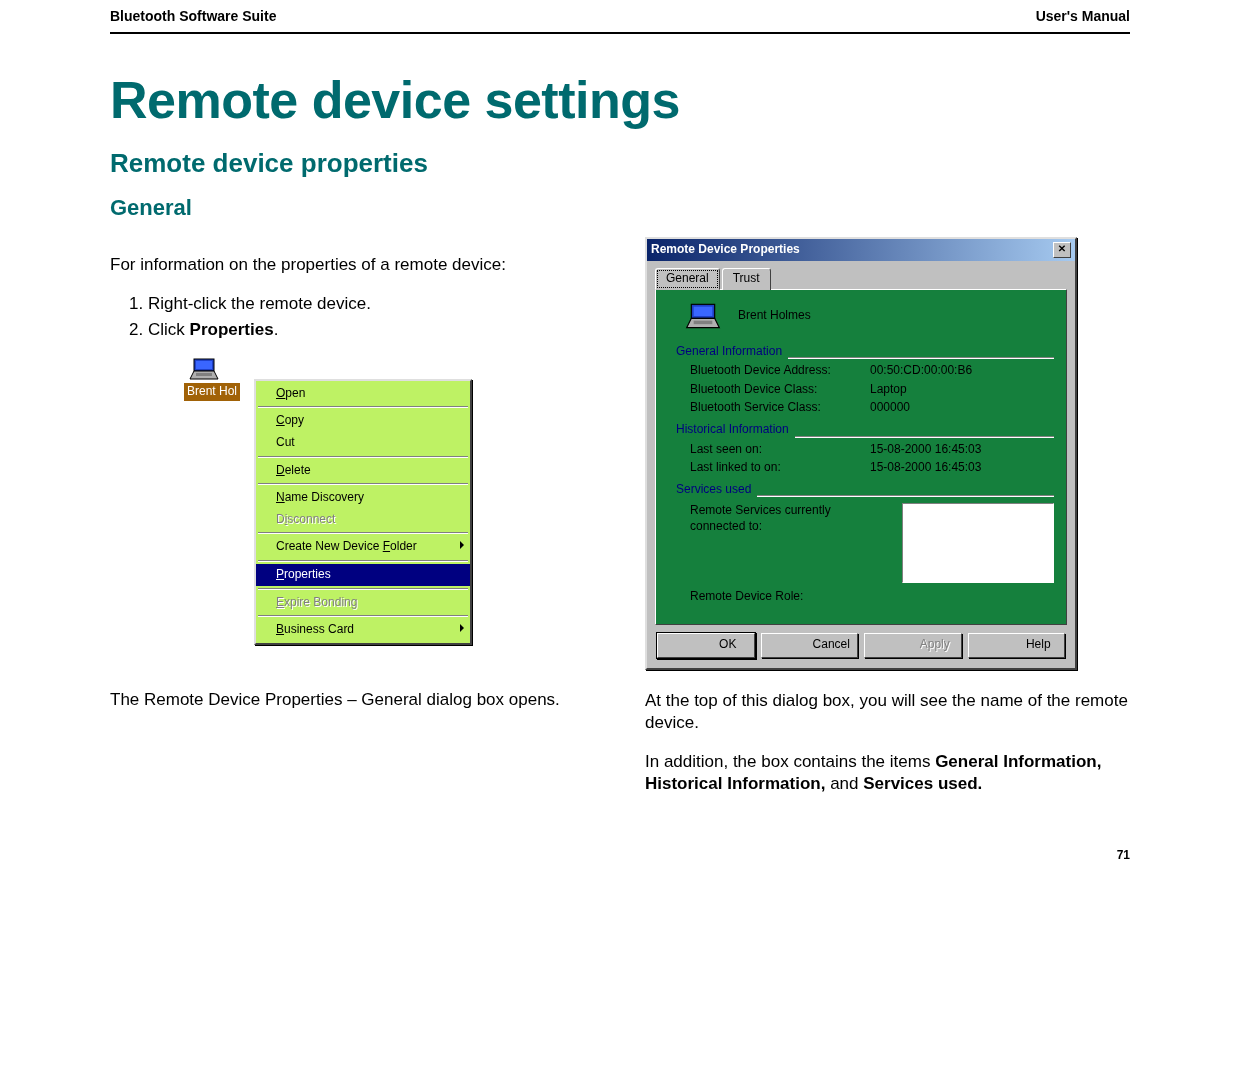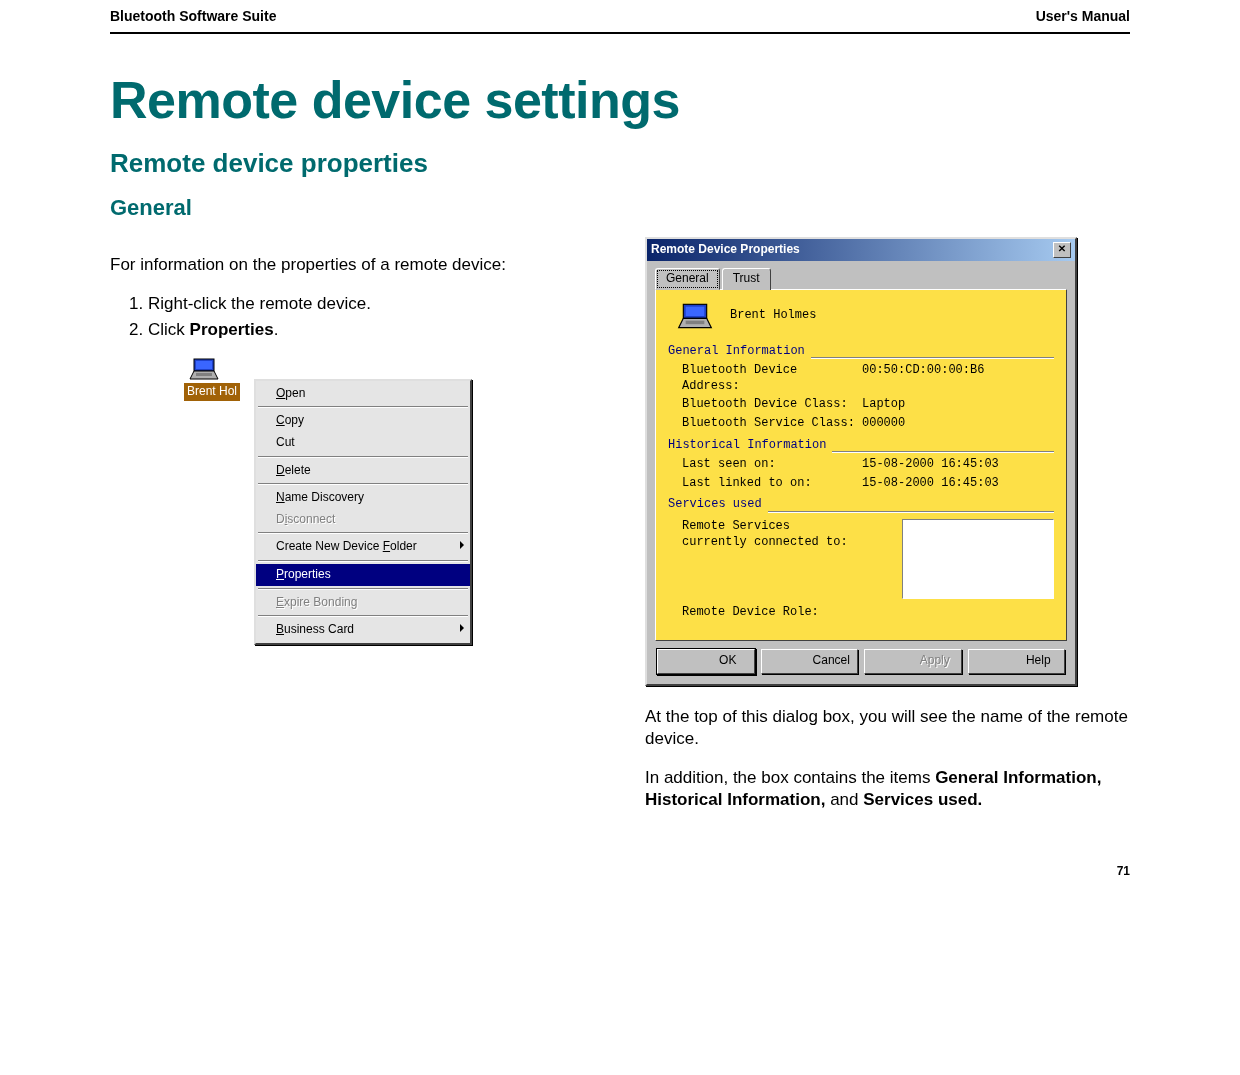--- a/index.html
+++ b/index.html
@@ -83,21 +83,21 @@
     padding: 1px 3px;
     font-family: Tahoma, Arial, sans-serif;
     margin-top: 2px;
   }
   
   .context-menu {
     position: relative;
     left: 70px;
     top: -24px;
     width: 214px;
-    background: #e5e5e5;
+    background: #bef264;
     border-top: 2px solid #dfdfdf;
     border-left: 2px solid #dfdfdf;
     border-right: 2px solid #404040;
     border-bottom: 2px solid #404040;
     font-family: Tahoma, Arial, sans-serif;
     font-size: 12px;
     box-shadow: 1px 1px 0 #000;
     padding: 2px 0;
   }
   .menu-item {
@@ -189,23 +189,22 @@
     z-index: 2;
     outline: 1px dotted #000;
     outline-offset: -3px;
   }
   .tab-panel {
     margin: 0 8px 8px 8px;
     border-top: 1px solid #fff;
     border-left: 1px solid #fff;
     border-right: 1px solid #404040;
     border-bottom: 1px solid #404040;
-    background: #fde047;
-    padding: 12px 12px 16px 12px;
-    font-family: Liberation Mono, monospace;
+    background: #15803d;
+    padding: 12px 12px 16px 20px;
   }
   .device-header-row {
     display: flex;
     align-items: center;
     gap: 16px;
     margin-bottom: 14px;
     margin-left: 8px;
   }
   .group-label {
     color: #000080;
@@ -332,20 +331,21 @@
           <div class="menu-sep"></div>
           <div class="menu-item disabled"><span class="underline">E</span><span>xpire Bonding</span></div>
           <div class="menu-sep"></div>
           <div class="menu-item">
             <span class="underline">B</span><span>usiness Card</span>
             <span class="menu-arrow"></span>
           </div>
         </div>
       </div>
 
+      <p>The Remote Device Properties – General dialog box opens.</p>
     </div>
 
     <div class="col">
       <div class="dialog-box">
         <div class="title-bar">
           <span>Remote Device Properties</span>
           <div class="close-x">✕</div>
         </div>
         <div class="tabs-row">
           <div class="tab active">General</div>

